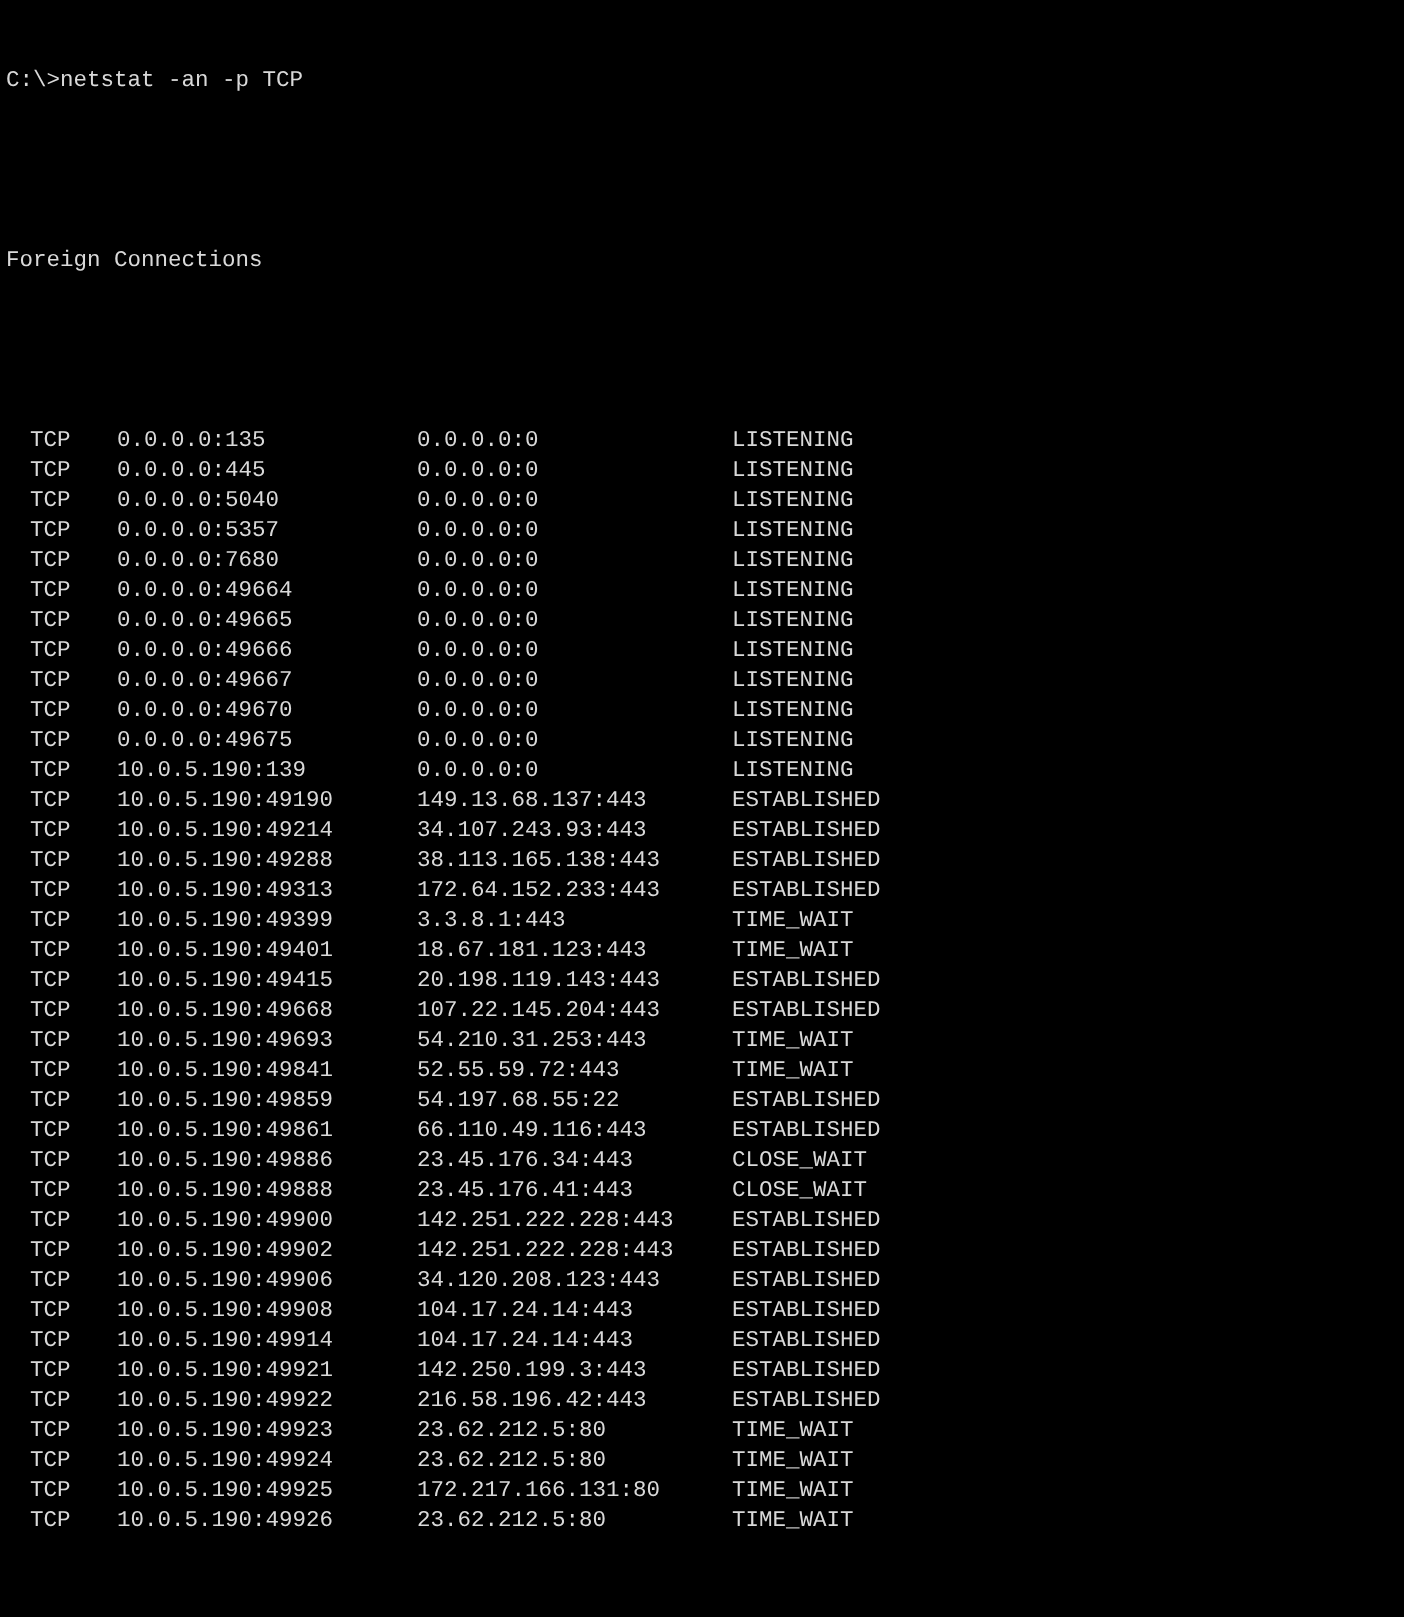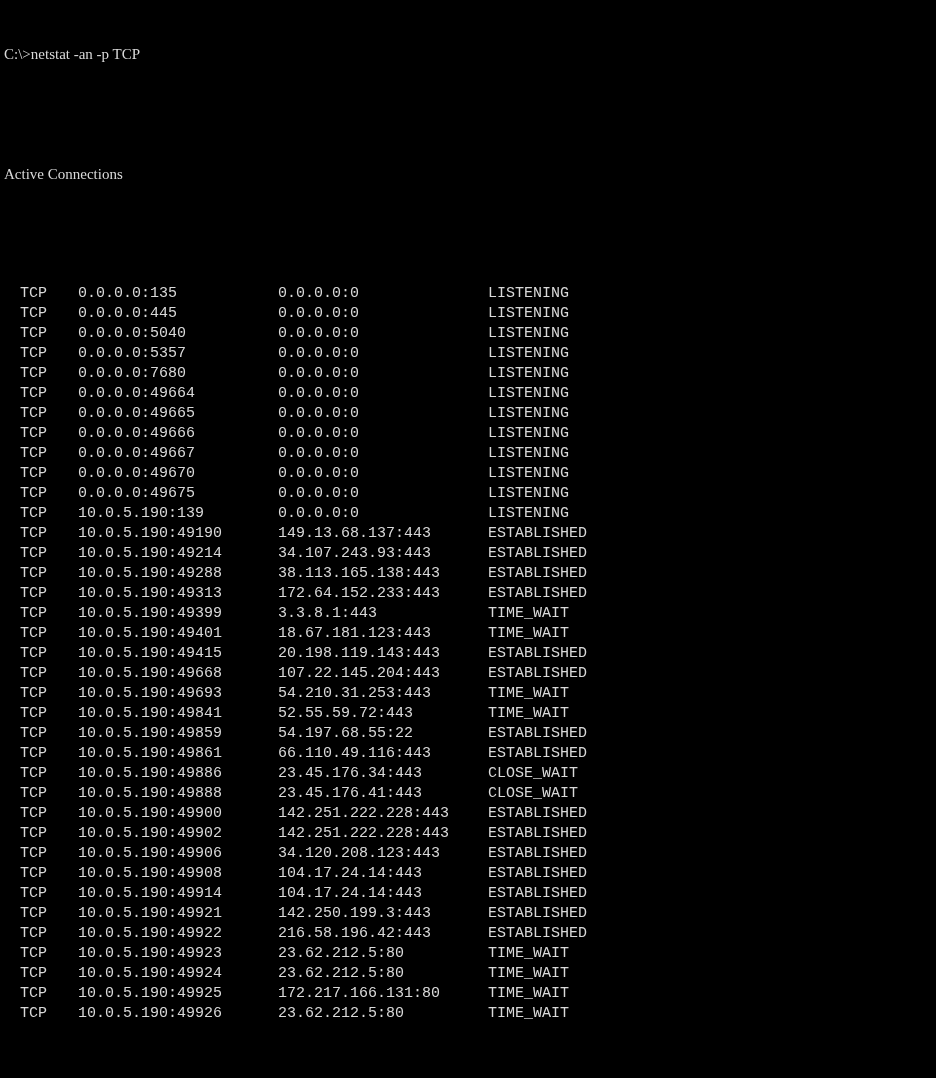--- a/index.html
+++ b/index.html
@@ -17,25 +17,24 @@
   .terminal {
     padding: 4px 0 0 4px;
     white-space: pre;
   }
   .row {
     display: grid;
     grid-template-columns: 16px 58px 200px 210px auto;
   }
   .prompt-line, .title-line, .blank {
     white-space: pre;
-    font-family: Liberation Serif, serif;
   }
 </style>
 </head>
 <body>
 
 <div class="terminal">
   <div class="prompt-line"><span>C:\&gt;</span><span>netstat -an -p TCP</span></div>
   <div class="blank"> </div>
-  <div class="title-line">Active Connections</div>
+  <div class="title-line">Foreign Connections</div>
   <div class="blank"> </div>
   <div id="rows"><div class="row"><span> </span><span>TCP</span><span>0.0.0.0:135</span><span>0.0.0.0:0</span><span>LISTENING</span></div><div class="row"><span> </span><span>TCP</span><span>0.0.0.0:445</span><span>0.0.0.0:0</span><span>LISTENING</span></div><div class="row"><span> </span><span>TCP</span><span>0.0.0.0:5040</span><span>0.0.0.0:0</span><span>LISTENING</span></div><div class="row"><span> </span><span>TCP</span><span>0.0.0.0:5357</span><span>0.0.0.0:0</span><span>LISTENING</span></div><div class="row"><span> </span><span>TCP</span><span>0.0.0.0:7680</span><span>0.0.0.0:0</span><span>LISTENING</span></div><div class="row"><span> </span><span>TCP</span><span>0.0.0.0:49664</span><span>0.0.0.0:0</span><span>LISTENING</span></div><div class="row"><span> </span><span>TCP</span><span>0.0.0.0:49665</span><span>0.0.0.0:0</span><span>LISTENING</span></div><div class="row"><span> </span><span>TCP</span><span>0.0.0.0:49666</span><span>0.0.0.0:0</span><span>LISTENING</span></div><div class="row"><span> </span><span>TCP</span><span>0.0.0.0:49667</span><span>0.0.0.0:0</span><span>LISTENING</span></div><div class="row"><span> </span><span>TCP</span><span>0.0.0.0:49670</span><span>0.0.0.0:0</span><span>LISTENING</span></div><div class="row"><span> </span><span>TCP</span><span>0.0.0.0:49675</span><span>0.0.0.0:0</span><span>LISTENING</span></div><div class="row"><span> </span><span>TCP</span><span>10.0.5.190:139</span><span>0.0.0.0:0</span><span>LISTENING</span></div><div class="row"><span> </span><span>TCP</span><span>10.0.5.190:49190</span><span>149.13.68.137:443</span><span>ESTABLISHED</span></div><div class="row"><span> </span><span>TCP</span><span>10.0.5.190:49214</span><span>34.107.243.93:443</span><span>ESTABLISHED</span></div><div class="row"><span> </span><span>TCP</span><span>10.0.5.190:49288</span><span>38.113.165.138:443</span><span>ESTABLISHED</span></div><div class="row"><span> </span><span>TCP</span><span>10.0.5.190:49313</span><span>172.64.152.233:443</span><span>ESTABLISHED</span></div><div class="row"><span> </span><span>TCP</span><span>10.0.5.190:49399</span><span>3.3.8.1:443</span><span>TIME_WAIT</span></div><div class="row"><span> </span><span>TCP</span><span>10.0.5.190:49401</span><span>18.67.181.123:443</span><span>TIME_WAIT</span></div><div class="row"><span> </span><span>TCP</span><span>10.0.5.190:49415</span><span>20.198.119.143:443</span><span>ESTABLISHED</span></div><div class="row"><span> </span><span>TCP</span><span>10.0.5.190:49668</span><span>107.22.145.204:443</span><span>ESTABLISHED</span></div><div class="row"><span> </span><span>TCP</span><span>10.0.5.190:49693</span><span>54.210.31.253:443</span><span>TIME_WAIT</span></div><div class="row"><span> </span><span>TCP</span><span>10.0.5.190:49841</span><span>52.55.59.72:443</span><span>TIME_WAIT</span></div><div class="row"><span> </span><span>TCP</span><span>10.0.5.190:49859</span><span>54.197.68.55:22</span><span>ESTABLISHED</span></div><div class="row"><span> </span><span>TCP</span><span>10.0.5.190:49861</span><span>66.110.49.116:443</span><span>ESTABLISHED</span></div><div class="row"><span> </span><span>TCP</span><span>10.0.5.190:49886</span><span>23.45.176.34:443</span><span>CLOSE_WAIT</span></div><div class="row"><span> </span><span>TCP</span><span>10.0.5.190:49888</span><span>23.45.176.41:443</span><span>CLOSE_WAIT</span></div><div class="row"><span> </span><span>TCP</span><span>10.0.5.190:49900</span><span>142.251.222.228:443</span><span>ESTABLISHED</span></div><div class="row"><span> </span><span>TCP</span><span>10.0.5.190:49902</span><span>142.251.222.228:443</span><span>ESTABLISHED</span></div><div class="row"><span> </span><span>TCP</span><span>10.0.5.190:49906</span><span>34.120.208.123:443</span><span>ESTABLISHED</span></div><div class="row"><span> </span><span>TCP</span><span>10.0.5.190:49908</span><span>104.17.24.14:443</span><span>ESTABLISHED</span></div><div class="row"><span> </span><span>TCP</span><span>10.0.5.190:49914</span><span>104.17.24.14:443</span><span>ESTABLISHED</span></div><div class="row"><span> </span><span>TCP</span><span>10.0.5.190:49921</span><span>142.250.199.3:443</span><span>ESTABLISHED</span></div><div class="row"><span> </span><span>TCP</span><span>10.0.5.190:49922</span><span>216.58.196.42:443</span><span>ESTABLISHED</span></div><div class="row"><span> </span><span>TCP</span><span>10.0.5.190:49923</span><span>23.62.212.5:80</span><span>TIME_WAIT</span></div><div class="row"><span> </span><span>TCP</span><span>10.0.5.190:49924</span><span>23.62.212.5:80</span><span>TIME_WAIT</span></div><div class="row"><span> </span><span>TCP</span><span>10.0.5.190:49925</span><span>172.217.166.131:80</span><span>TIME_WAIT</span></div><div class="row"><span> </span><span>TCP</span><span>10.0.5.190:49926</span><span>23.62.212.5:80</span><span>TIME_WAIT</span></div></div>
 </div>
 
 </body></html>

